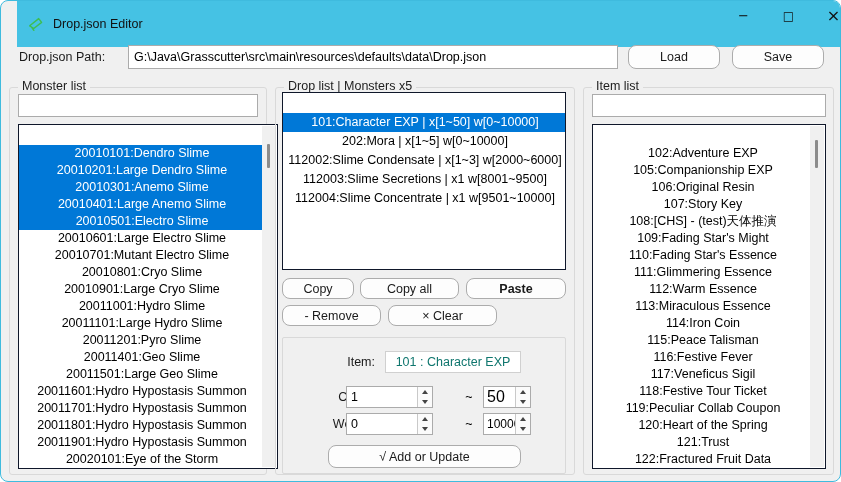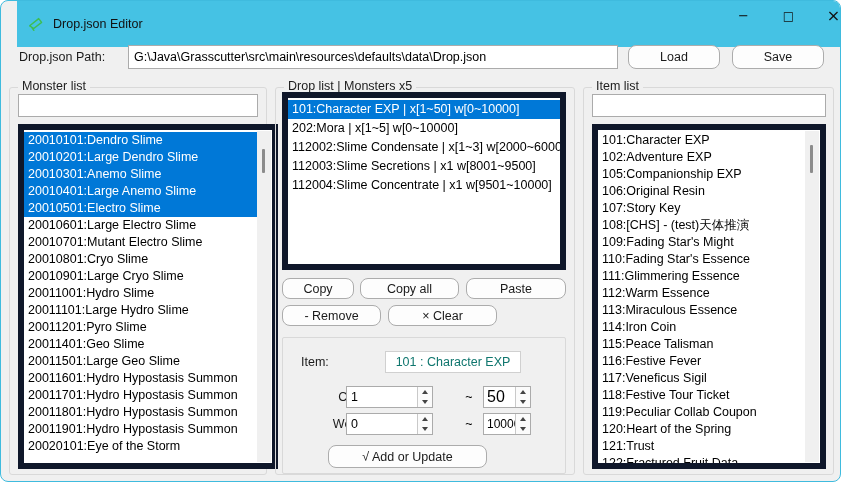--- a/index.html
+++ b/index.html
@@ -22,21 +22,21 @@
   
   .lbl{position:absolute;white-space:nowrap;}
   input.txt{position:absolute;border:1px solid #ABABAB;background:#fff;height:24px;
     font-family:"Liberation Sans",sans-serif;font-size:12.5px;padding:0 5px;color:#000;outline:none;}
   .btn{position:absolute;background:#FDFDFD;border:1px solid #ACACAC;border-radius:8px;
     font-family:"Liberation Sans",sans-serif;font-size:12.5px;color:#1a1a1a;text-align:center;padding:0;cursor:default;}
   
   .grp{position:absolute;border:1px solid #D9D9D9;border-radius:3px;}
   .grp>.legend{position:absolute;top:-9px;left:8px;background:#F0F0F0;padding:0 4px;color:#1c1c1c;white-space:nowrap;}
   
-  .lb{position:absolute;background:#fff;border:6px solid #0f172a;overflow:hidden;padding:2px 0 0 0;}
+  .lb{position:absolute;background:#fff;border:1px solid #0f172a;overflow:hidden;padding:20px 0 0 0;text-align:center;}
   .lb .row{height:17px;line-height:17px;padding:0 2px 0 4px;white-space:nowrap;overflow:hidden;color:#000;}
   .lb.droplb .row{height:19px;line-height:19px;}
   .lb .row.sel{background:#0078D7;color:#fff;}
   .lb .rows{margin-right:14px;}
   .lb.droplb .rows{margin-right:0;}
   .sb{position:absolute;top:1px;right:1px;bottom:1px;width:14px;background:#F0F0F0;}
   .sbthumb{position:absolute;left:5px;width:3px;background:#8C8C8C;border-radius:1px;}
   
   .spin{position:absolute;background:#fff;border:1px solid #ABABAB;display:flex;}
   .spin input{flex:1;min-width:0;border:none;outline:none;background:transparent;
@@ -115,27 +115,27 @@
     <div class="rows">
       <div class="row sel">101:Character EXP | x[1~50] w[0~10000]</div>
       <div class="row">202:Mora | x[1~5] w[0~10000]</div>
       <div class="row">112002:Slime Condensate | x[1~3] w[2000~6000]</div>
       <div class="row">112003:Slime Secretions | x1 w[8001~9500]</div>
       <div class="row">112004:Slime Concentrate | x1 w[9501~10000]</div>
     </div>
   </div>
   <button class="btn" style="left:281px;top:277px;width:72px;height:21px;">Copy</button>
   <button class="btn" style="left:359px;top:277px;width:99px;height:21px;">Copy all</button>
-  <button class="btn" style="left:465px;top:277px;width:100px;height:21px;">Paste</button>
+  <button class="btn" style="left:465px;top:277px;width:100px;height:21px;font-weight:bold;">Paste</button>
   <button class="btn" style="left:281px;top:304px;width:99px;height:21px;">- Remove</button>
   <button class="btn" style="left:387px;top:304px;width:109px;height:21px;">× Clear</button>
 
   <div class="frame" style="left:281px;top:336px;width:284px;height:137px;"></div>
 
-  <span class="lbl" style="left:300px;top:354px;width:74px;">Item:</span>
+  <span class="lbl" style="left:300px;top:354px;width:74px;text-align:right;">Item:</span>
   <input class="flat" style="left: 384px; top: 350px; width: 136px;" readonly="" value="101 : Character EXP">
 
   <span class="lbl" style="left:300px;top:389px;width:74px;text-align:right;">Count:</span>
   <div class="spin" style="left:345px;top:385px;width:87px;height:22px;">
     <input value="1" style="">
     <div class="spinbtns">
       <div class="spinbtn">
           <div class="tri-up"></div>
         </div>
       <div class="spinbtn">
@@ -174,29 +174,28 @@
     <div class="spinbtns">
       <div class="spinbtn">
           <div class="tri-up"></div>
         </div>
       <div class="spinbtn">
           <div class="tri-dn"></div>
         </div>
     </div>
   </div>
 
-  <button class="btn" style="left:327px;top:444px;width:159px;height:23px;">√ Add or Update</button>
+  <button class="btn" style="left:327px;top:444px;width:193px;height:23px;">√ Add or Update</button>
 
   <div class="grp" style="left:582px;top:86px;width:251px;height:388px;">
     <span class="legend">Item list</span>
   </div>
   <input class="txt" style="left: 591px; top: 93px; width: 234px; height: 23px;" value="">
   <div class="lb" style="left:591px;top:123px;width:234px;height:345px;">
     <div class="rows">
-      <div class="row">101:Character EXP</div>
       <div class="row">102:Adventure EXP</div>
       <div class="row">105:Companionship EXP</div>
       <div class="row">106:Original Resin</div>
       <div class="row">107:Story Key</div>
       <div class="row">108:[CHS] - (test)天体推演</div>
       <div class="row">109:Fading Star's Might</div>
       <div class="row">110:Fading Star's Essence</div>
       <div class="row">111:Glimmering Essence</div>
       <div class="row">112:Warm Essence</div>
       <div class="row">113:Miraculous Essence</div>

